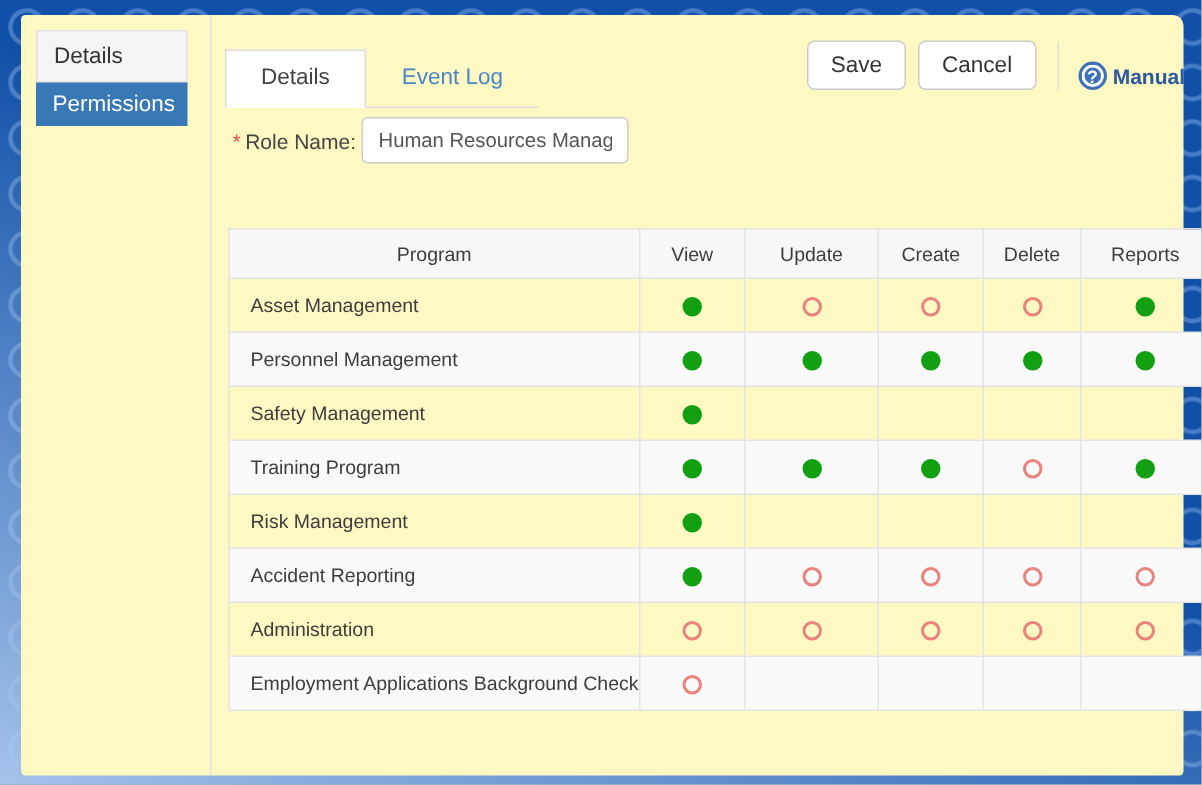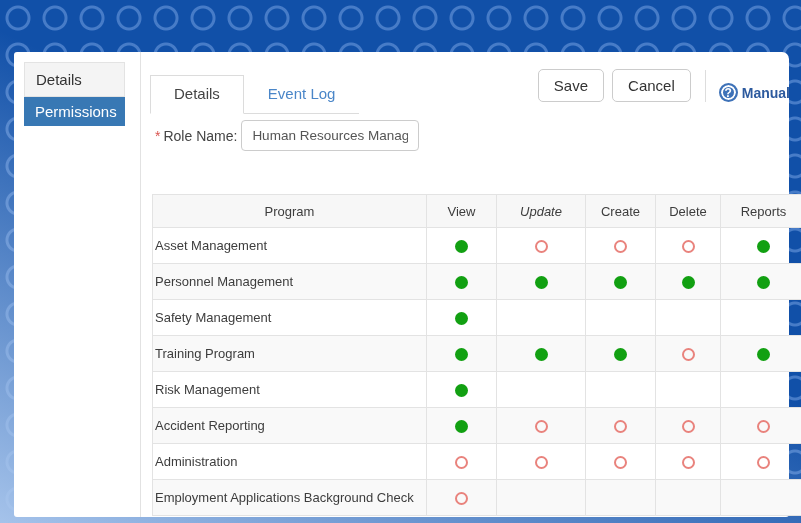--- a/index.html
+++ b/index.html
@@ -10,24 +10,23 @@
     overflow: hidden;
     background-color: #1150a8;
     background-image:
       linear-gradient(205deg, rgba(17,80,168,0) 45%, rgba(173,201,238,0.95) 100%),
       radial-gradient(circle at 18px 18px, rgba(17,80,168,0) 9px, rgba(115,160,225,0.55) 10px, rgba(115,160,225,0.55) 12px, rgba(17,80,168,0) 13px);
     background-size: 100% 100%, 37px 37px;
   }
   .window {
     position: absolute;
     left: 14px; top: 10px; right: 12px; bottom: 6px;
-    background: #ffffff;
+    background: #fef9c3;
     border-radius: 3px 7px 3px 3px;
     display: flex;
-    margin-top: 42px;
   }
   
   .sidebar {
     width: 127px;
     flex: none;
     border-right: 1px solid #e2e2e2;
     padding-top: 10px;
   }
   .sidebar-item {
     margin: 0 15px 0 10px;
@@ -121,23 +120,23 @@
     color: #3d3d3d;
   }
   .perm-table th, .perm-table td { border: 1px solid #e3e3e3; }
   .perm-table thead th {
     background: #f7f7f7;
     font-weight: normal;
     text-align: center;
     height: 33px;
   }
   .perm-table tbody td { height: 36px; text-align: center; }
-  .perm-table tbody td.program-cell { text-align: left; padding-left: 2px; }
+  .perm-table tbody td.program-cell { text-align: left; padding-left: 14px; }
   .perm-table tbody tr:nth-child(even) td { background: #f9f9f9; }
-  .col0 { width: 274px; } .col1 { width: 70px; } .col2 { width: 89px; font-style: italic; }
+  .col0 { width: 274px; } .col1 { width: 70px; } .col2 { width: 89px; }
   .col3 { width: 70px; } .col4 { width: 65px; } .col5 { width: 86px; }
   .dot { display: inline-block; vertical-align: middle; border-radius: 50%; cursor: pointer; }
   .dot-granted { width: 13px; height: 13px; background: #12a012; }
   .dot-denied  { width: 13px; height: 13px; border: 2px solid #e9837d; background: transparent; }
 </style>
 </head>
 <body>
 
 <div class="window">
 

